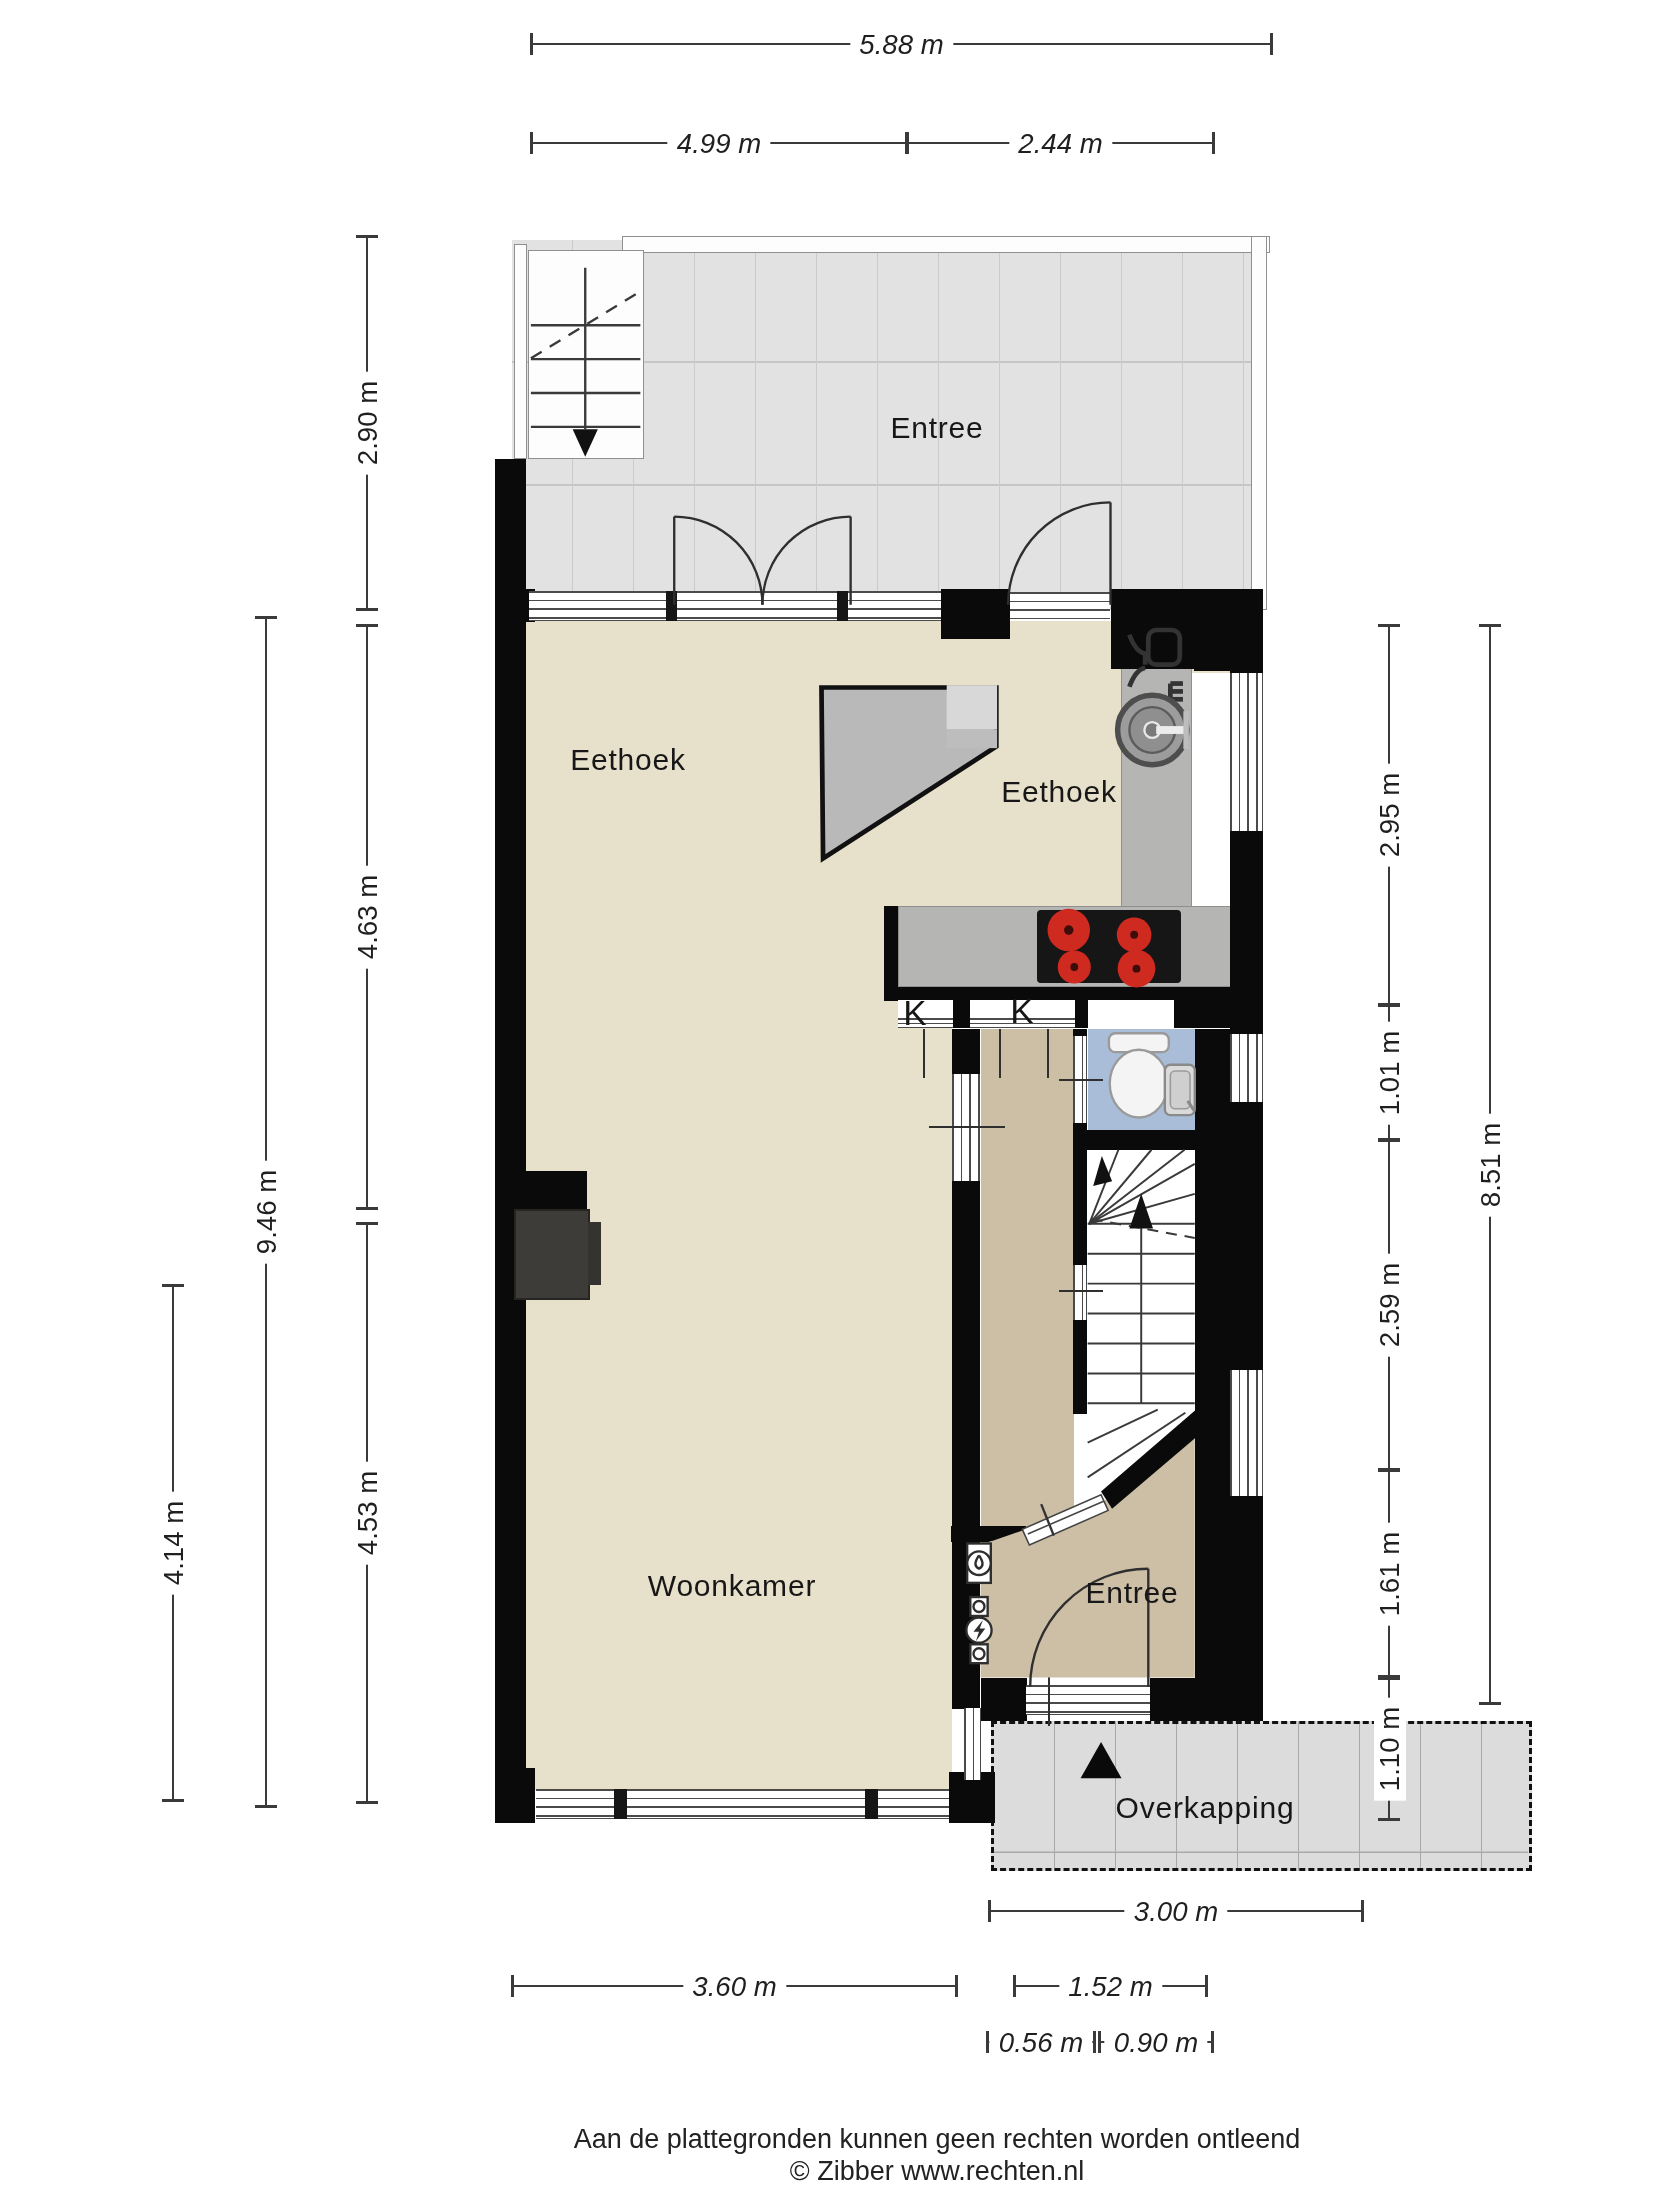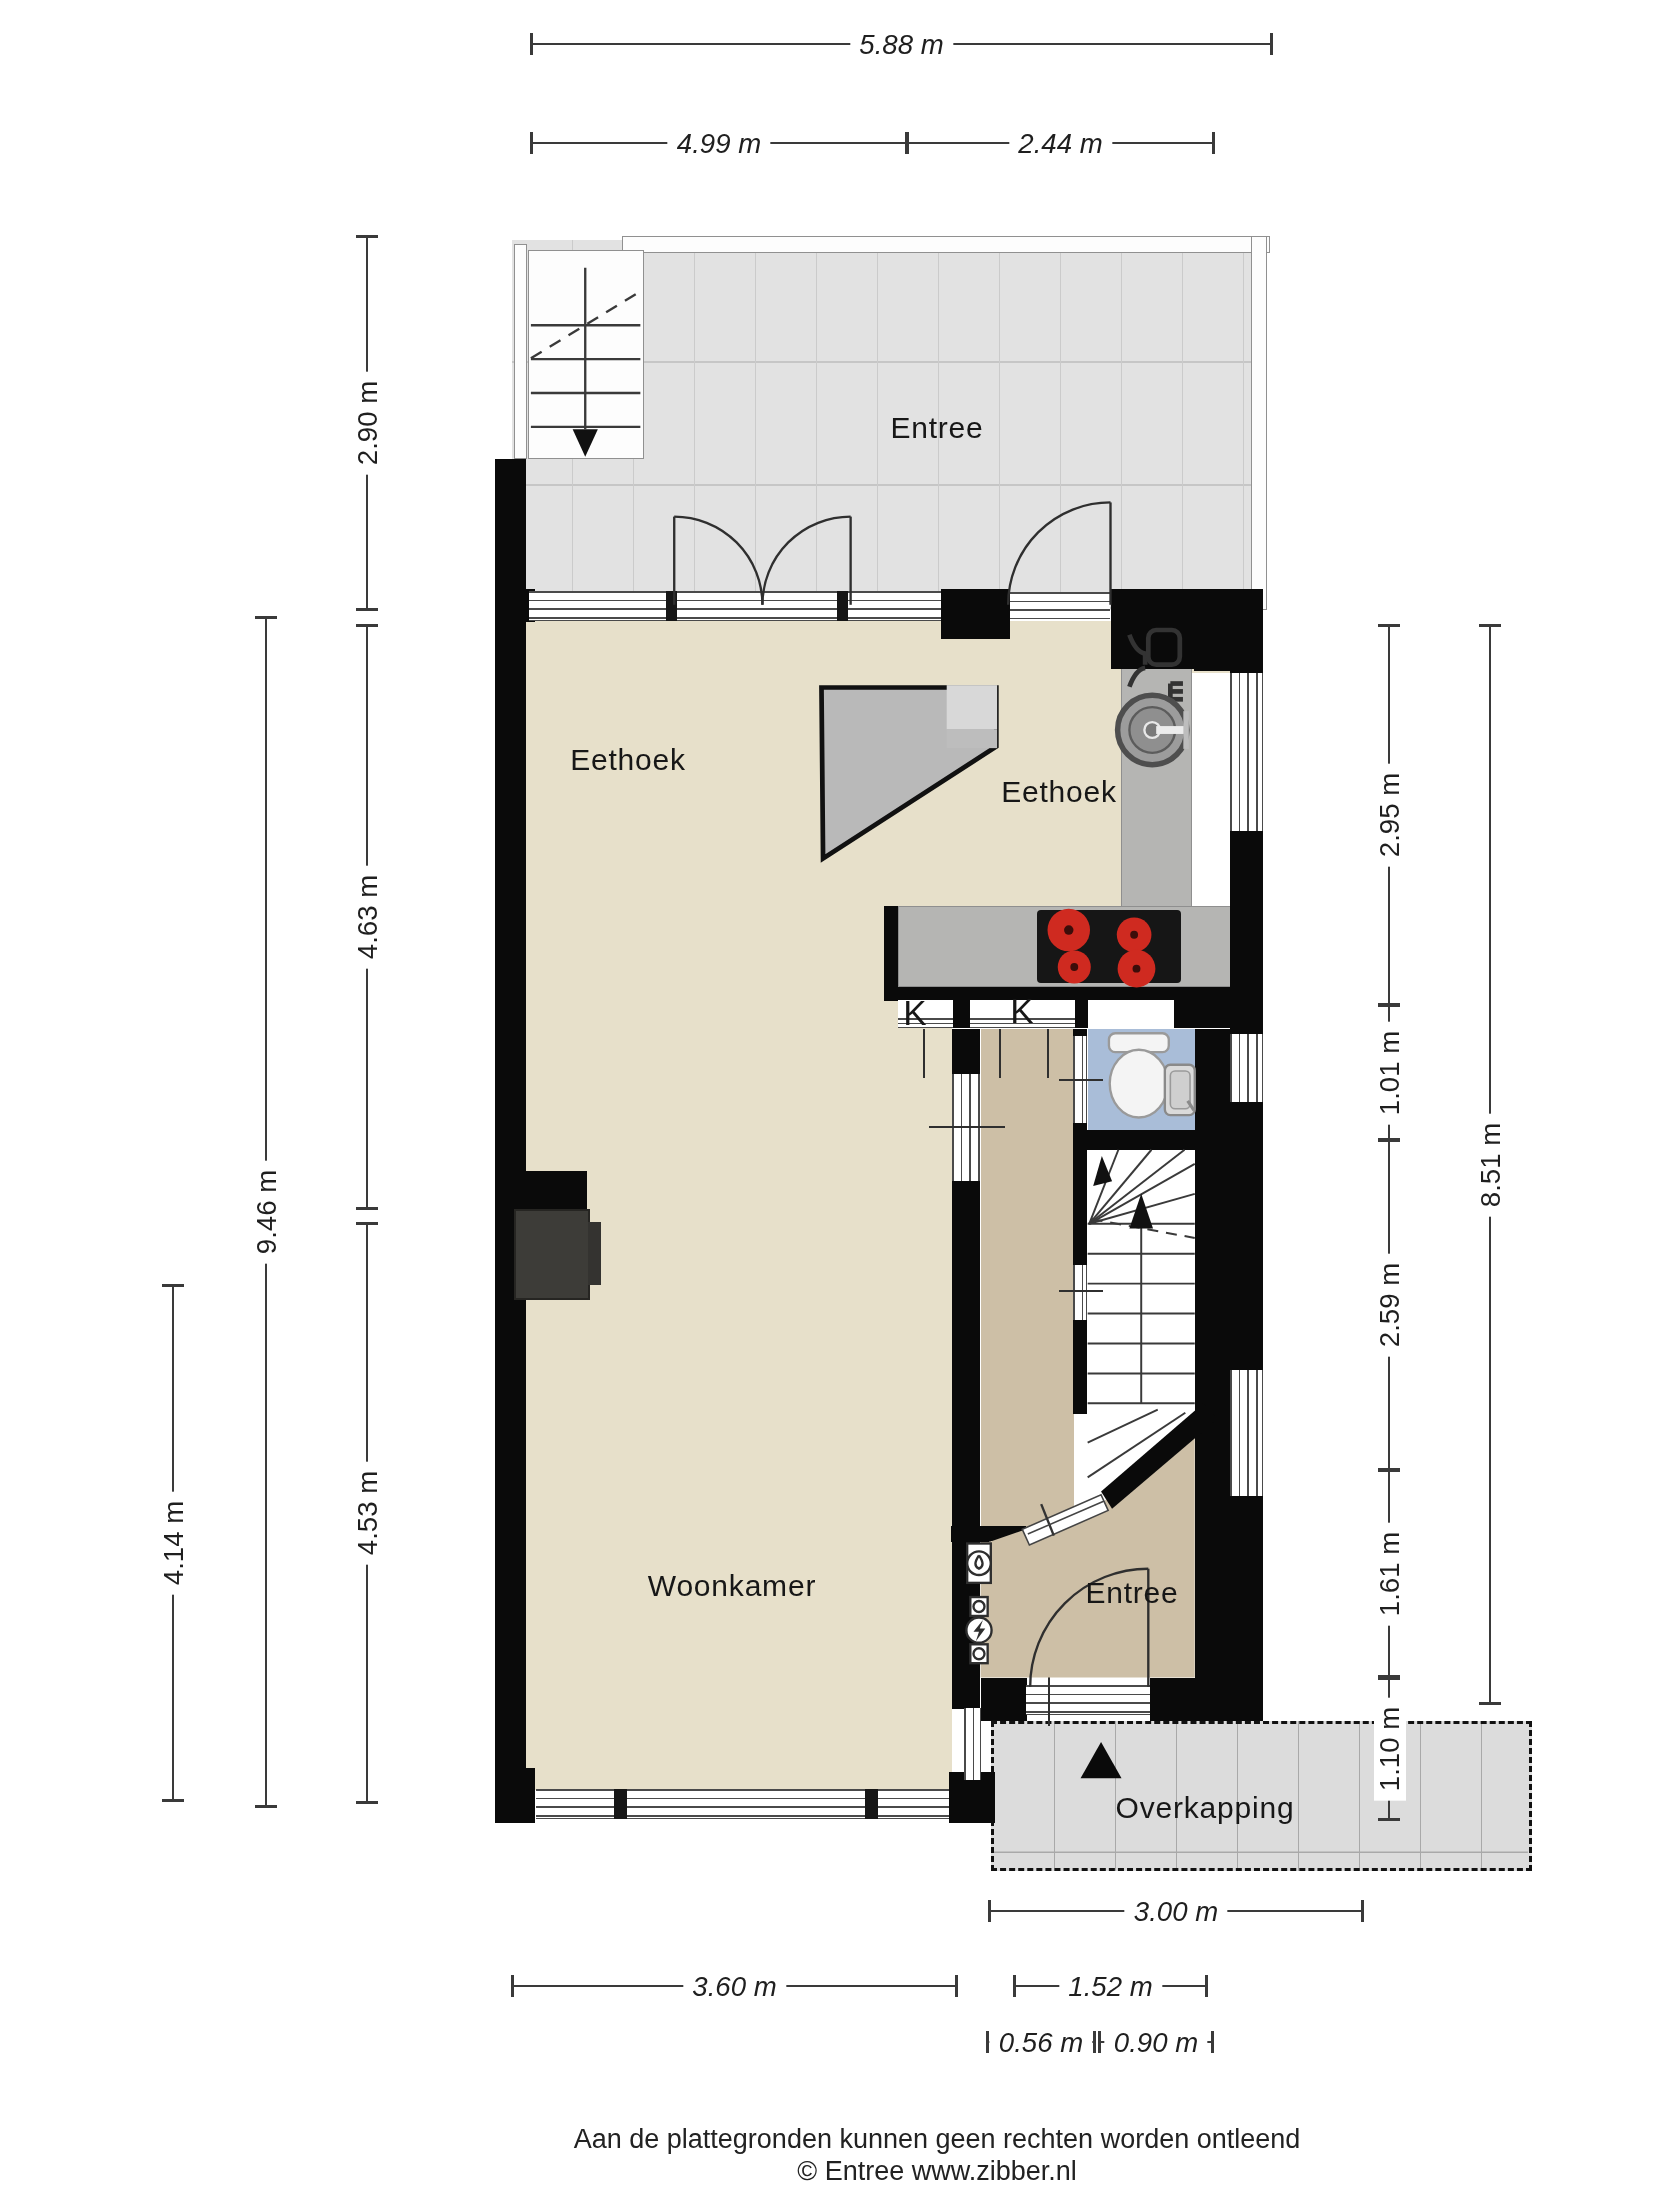--- a/index.html
+++ b/index.html
@@ -314,14 +314,14 @@
   <span class="dim-label">1.52 m</span>
   </div>
 <div class="dim dim-h" style="left:987px;top:2041px;width:108px;">
   <span class="dim-label">0.56 m</span>
   </div>
 <div class="dim dim-h" style="left:1099px;top:2041px;width:114px;">
   <span class="dim-label">0.90 m</span>
   </div>
 
 <div class="footer" style="left:937px;top:2139px;">Aan de plattegronden kunnen geen rechten worden ontleend</div>
-<div class="footer" style="left:937px;top:2171px;">© Entree www.zibber.nl</div>
+<div class="footer" style="left:937px;top:2171px;">© Zibber www.rechten.nl</div>
 
 
 </body></html>

